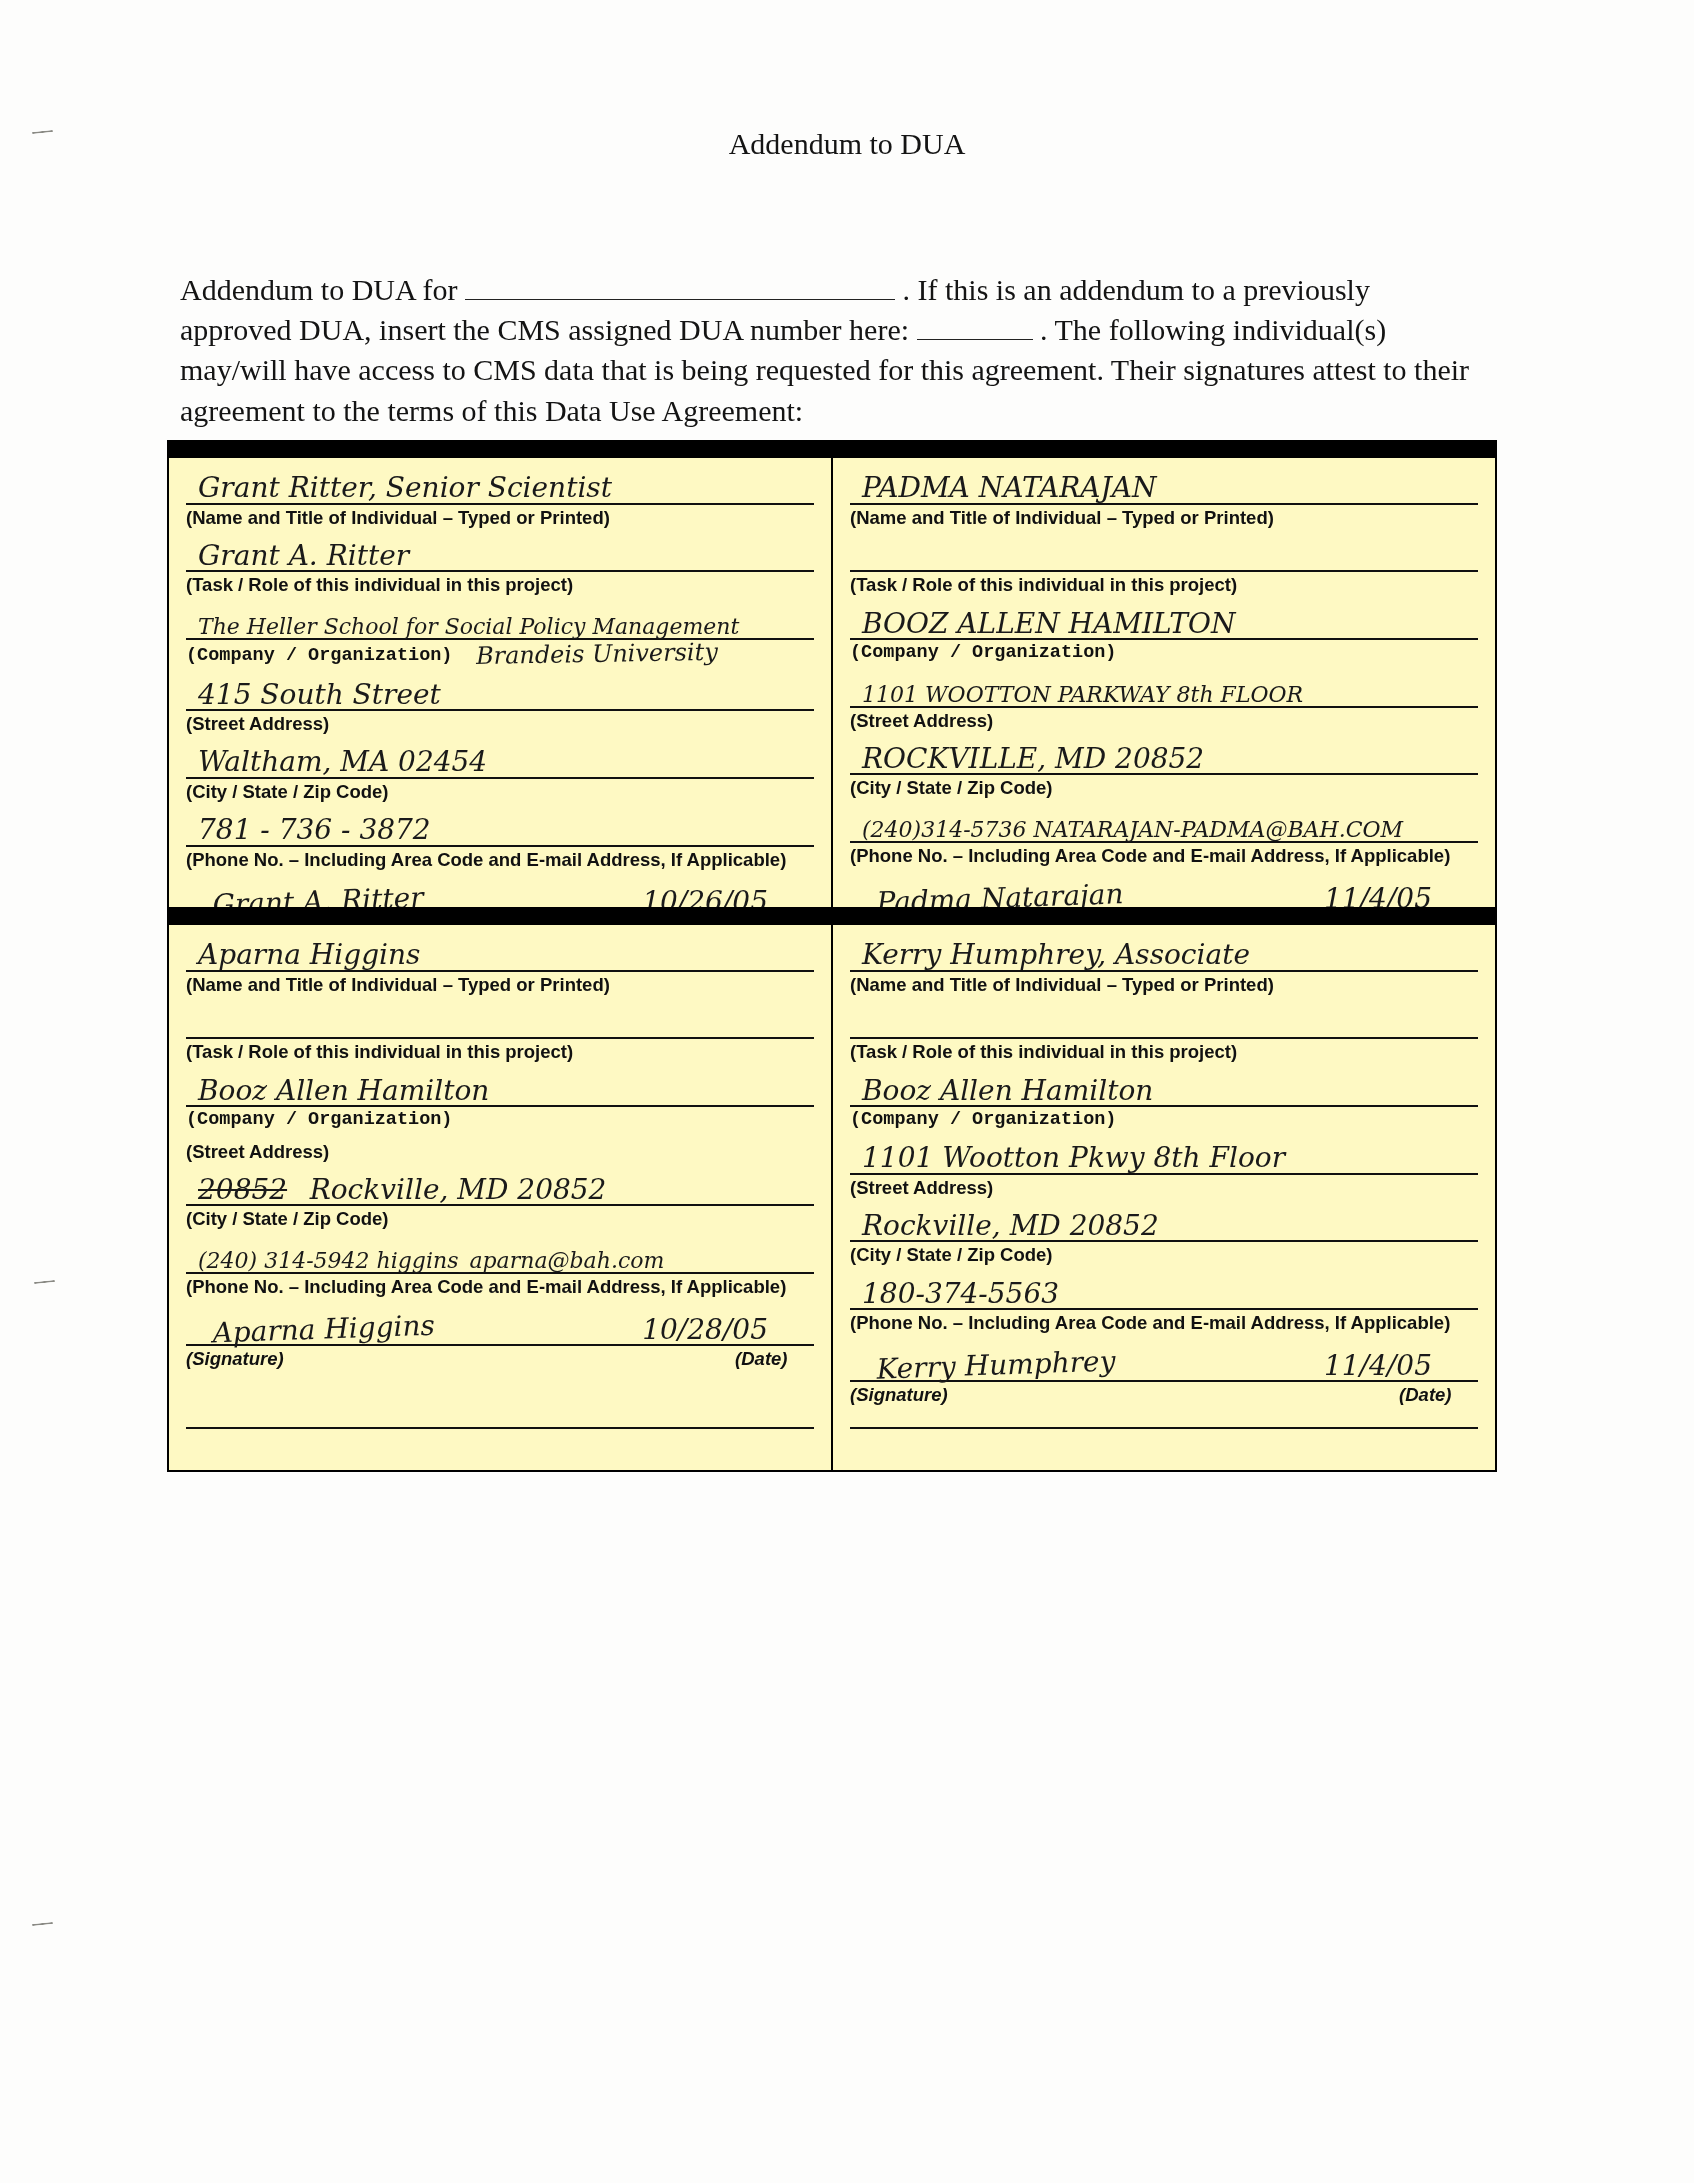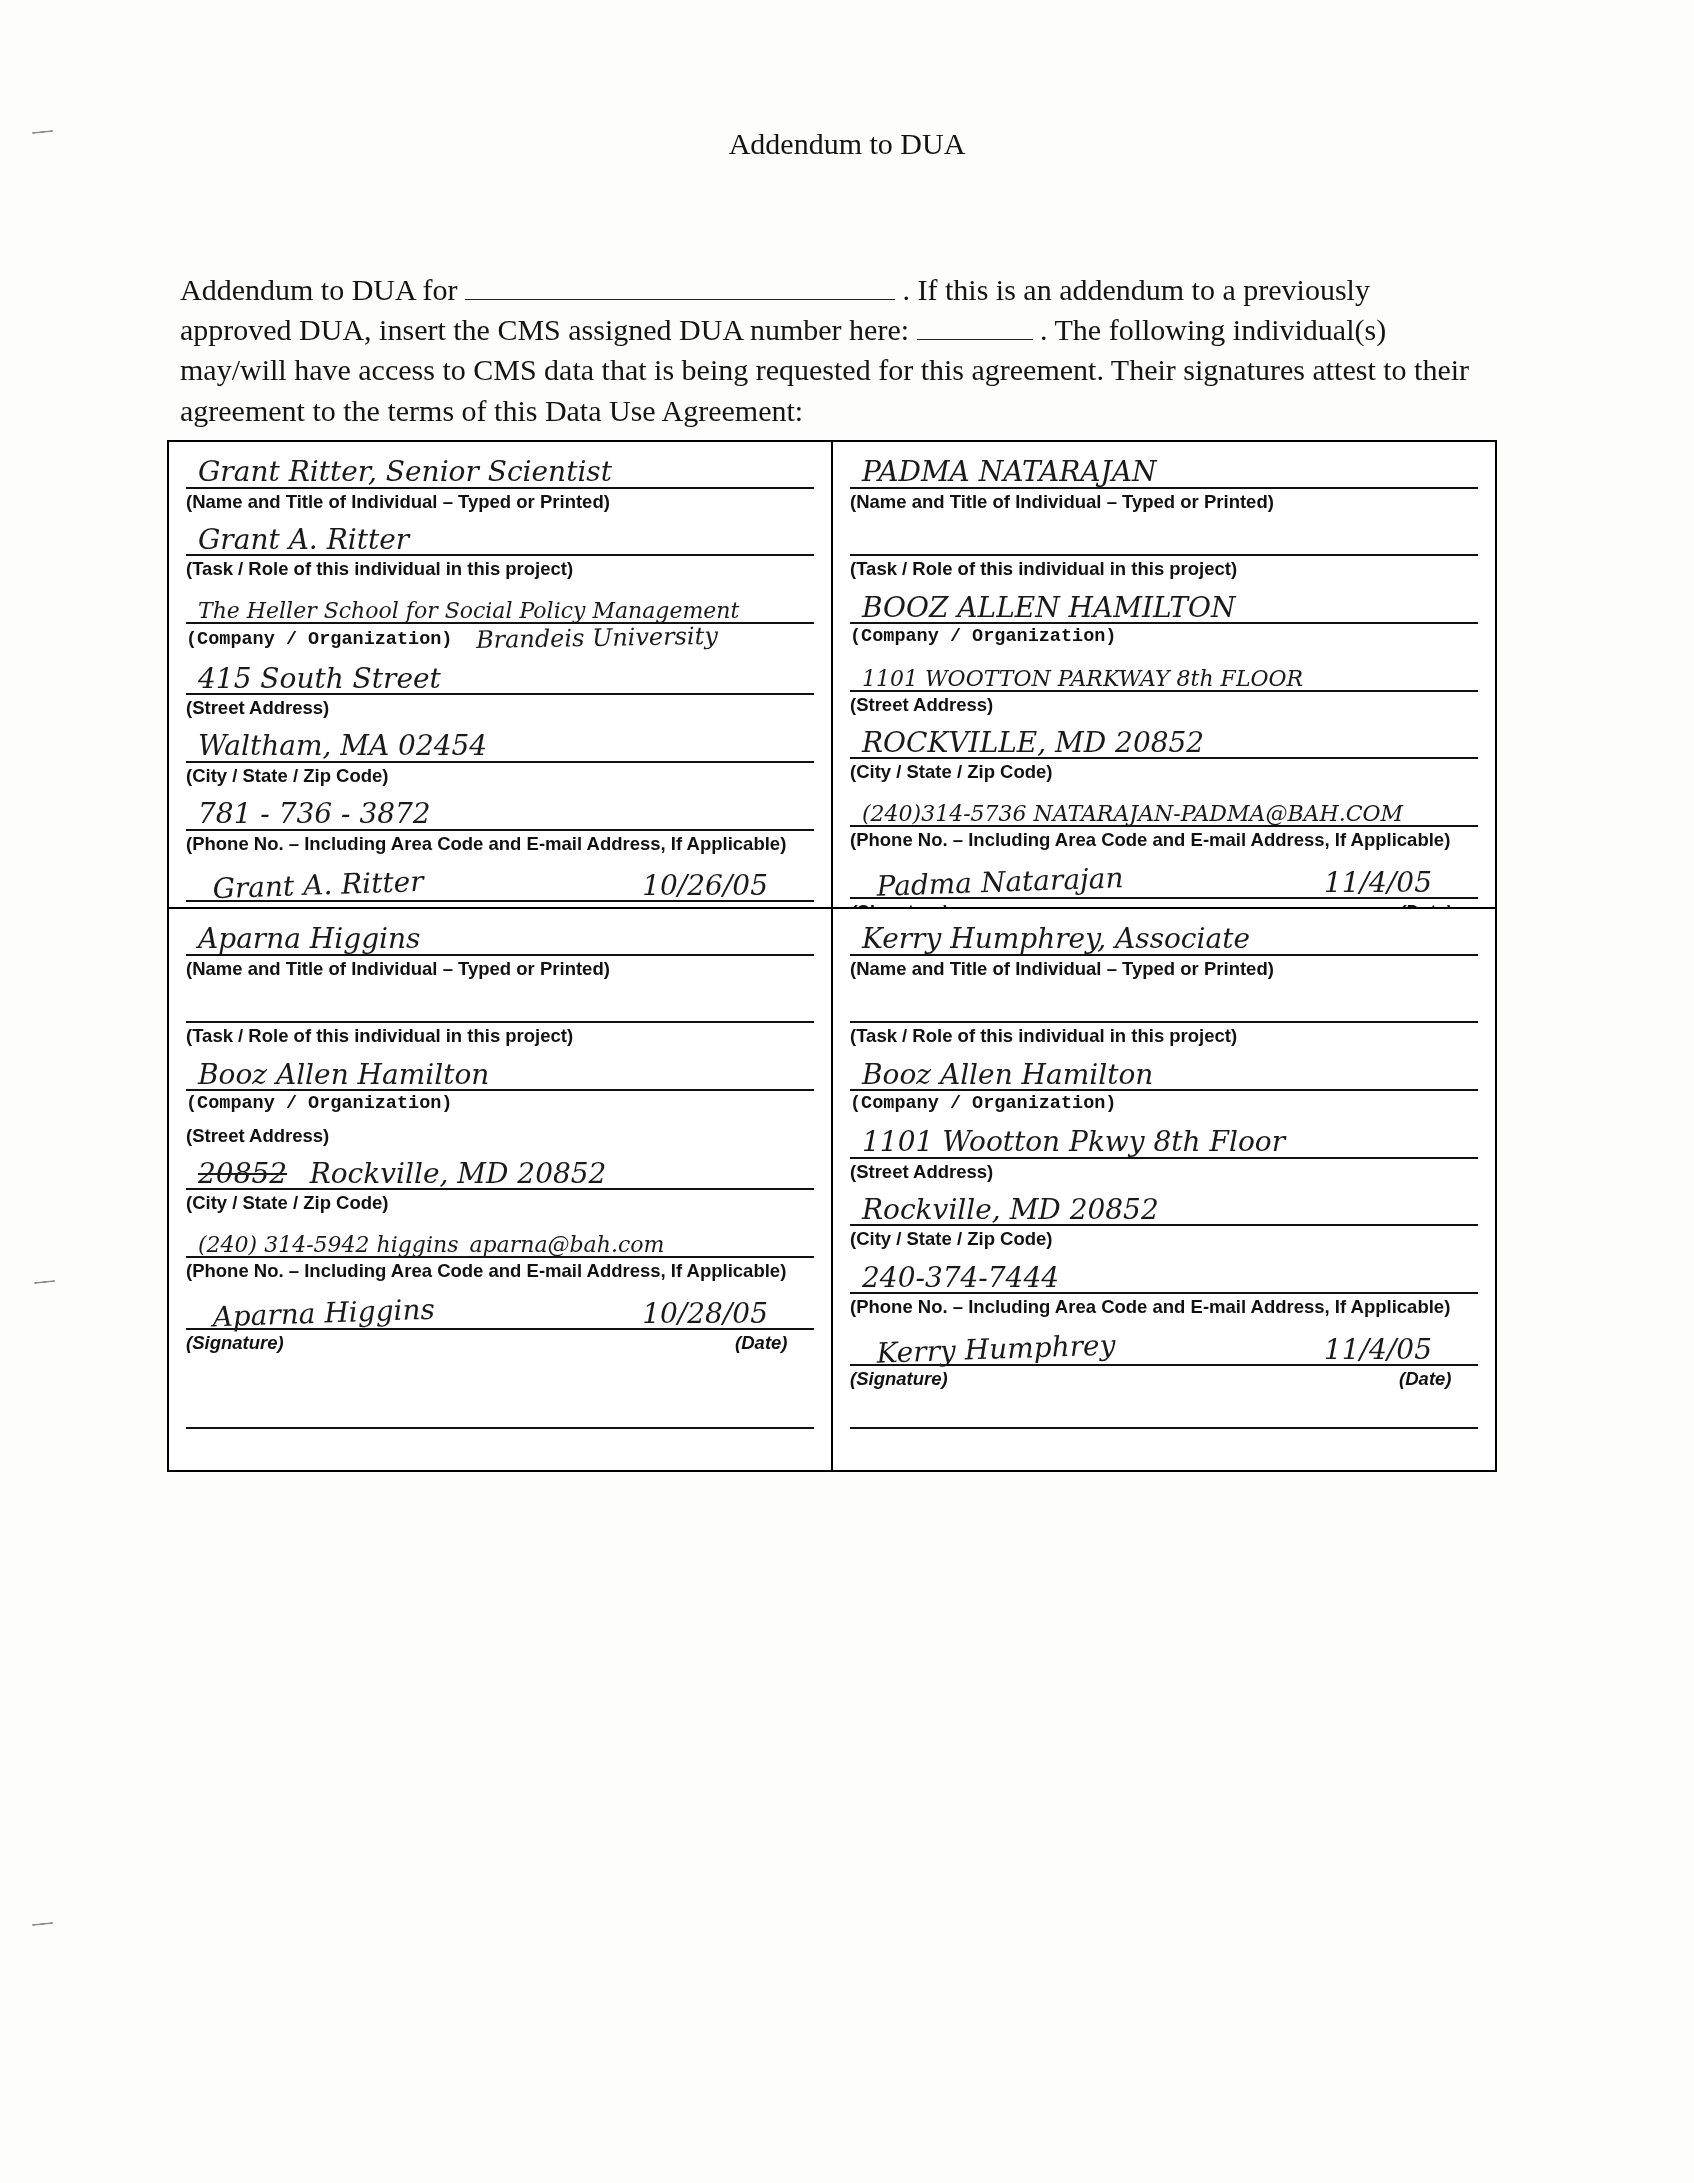--- a/index.html
+++ b/index.html
@@ -26,25 +26,26 @@
   .blank1 { width:430px; }
   .blank2 { width:116px; }
 
   .grid {
     position:absolute; top:440px; left:167px; width:1330px;
     display:grid; grid-template-columns:1fr 1fr; grid-template-rows:465px 561px;
     background:#000; gap:2px; border:2px solid #000;
     box-sizing:border-box;
   }
   .cell {
-    background:#ffffff;
+    background:#fef9c3;
     padding:10.6px 17px 6.6px 17px;
     box-sizing:border-box;
     display:flex; flex-direction:column;
     overflow:hidden;
+    margin-top:16px;
   }
   .field { margin-bottom:2.6px; }
   .line {
     min-height:34px;
     border-bottom:2px solid #111;
     display:flex; align-items:flex-end;
   }
   .lab, .lab-row .lab {
     font-family:"Liberation Sans", sans-serif;
     font-weight:bold; font-size:18.5px; line-height:1.18;
@@ -264,21 +265,21 @@
       <div class="lab">(Street Address)</div>
     </div>
     <div class="field">
       <div class="line">
           <span class="hw">Rockville, MD 20852</span>
         </div>
       <div class="lab">(City / State / Zip Code)</div>
     </div>
     <div class="field">
       <div class="line">
-          <span class="hw">240-374-7444</span>
+          <span class="hw">180-374-5563</span>
         </div>
       <div class="lab">(Phone No. – Including Area Code and E-mail Address, If Applicable)</div>
     </div>
     <div class="field sig-field">
       <div class="line sig-line">
           <span class="hw sig">Kerry Humphrey</span>
           <span class="hw date">11/4/05</span>
         </div>
       <div class="sig-labs">
           <span class="lab">(Signature)</span>

